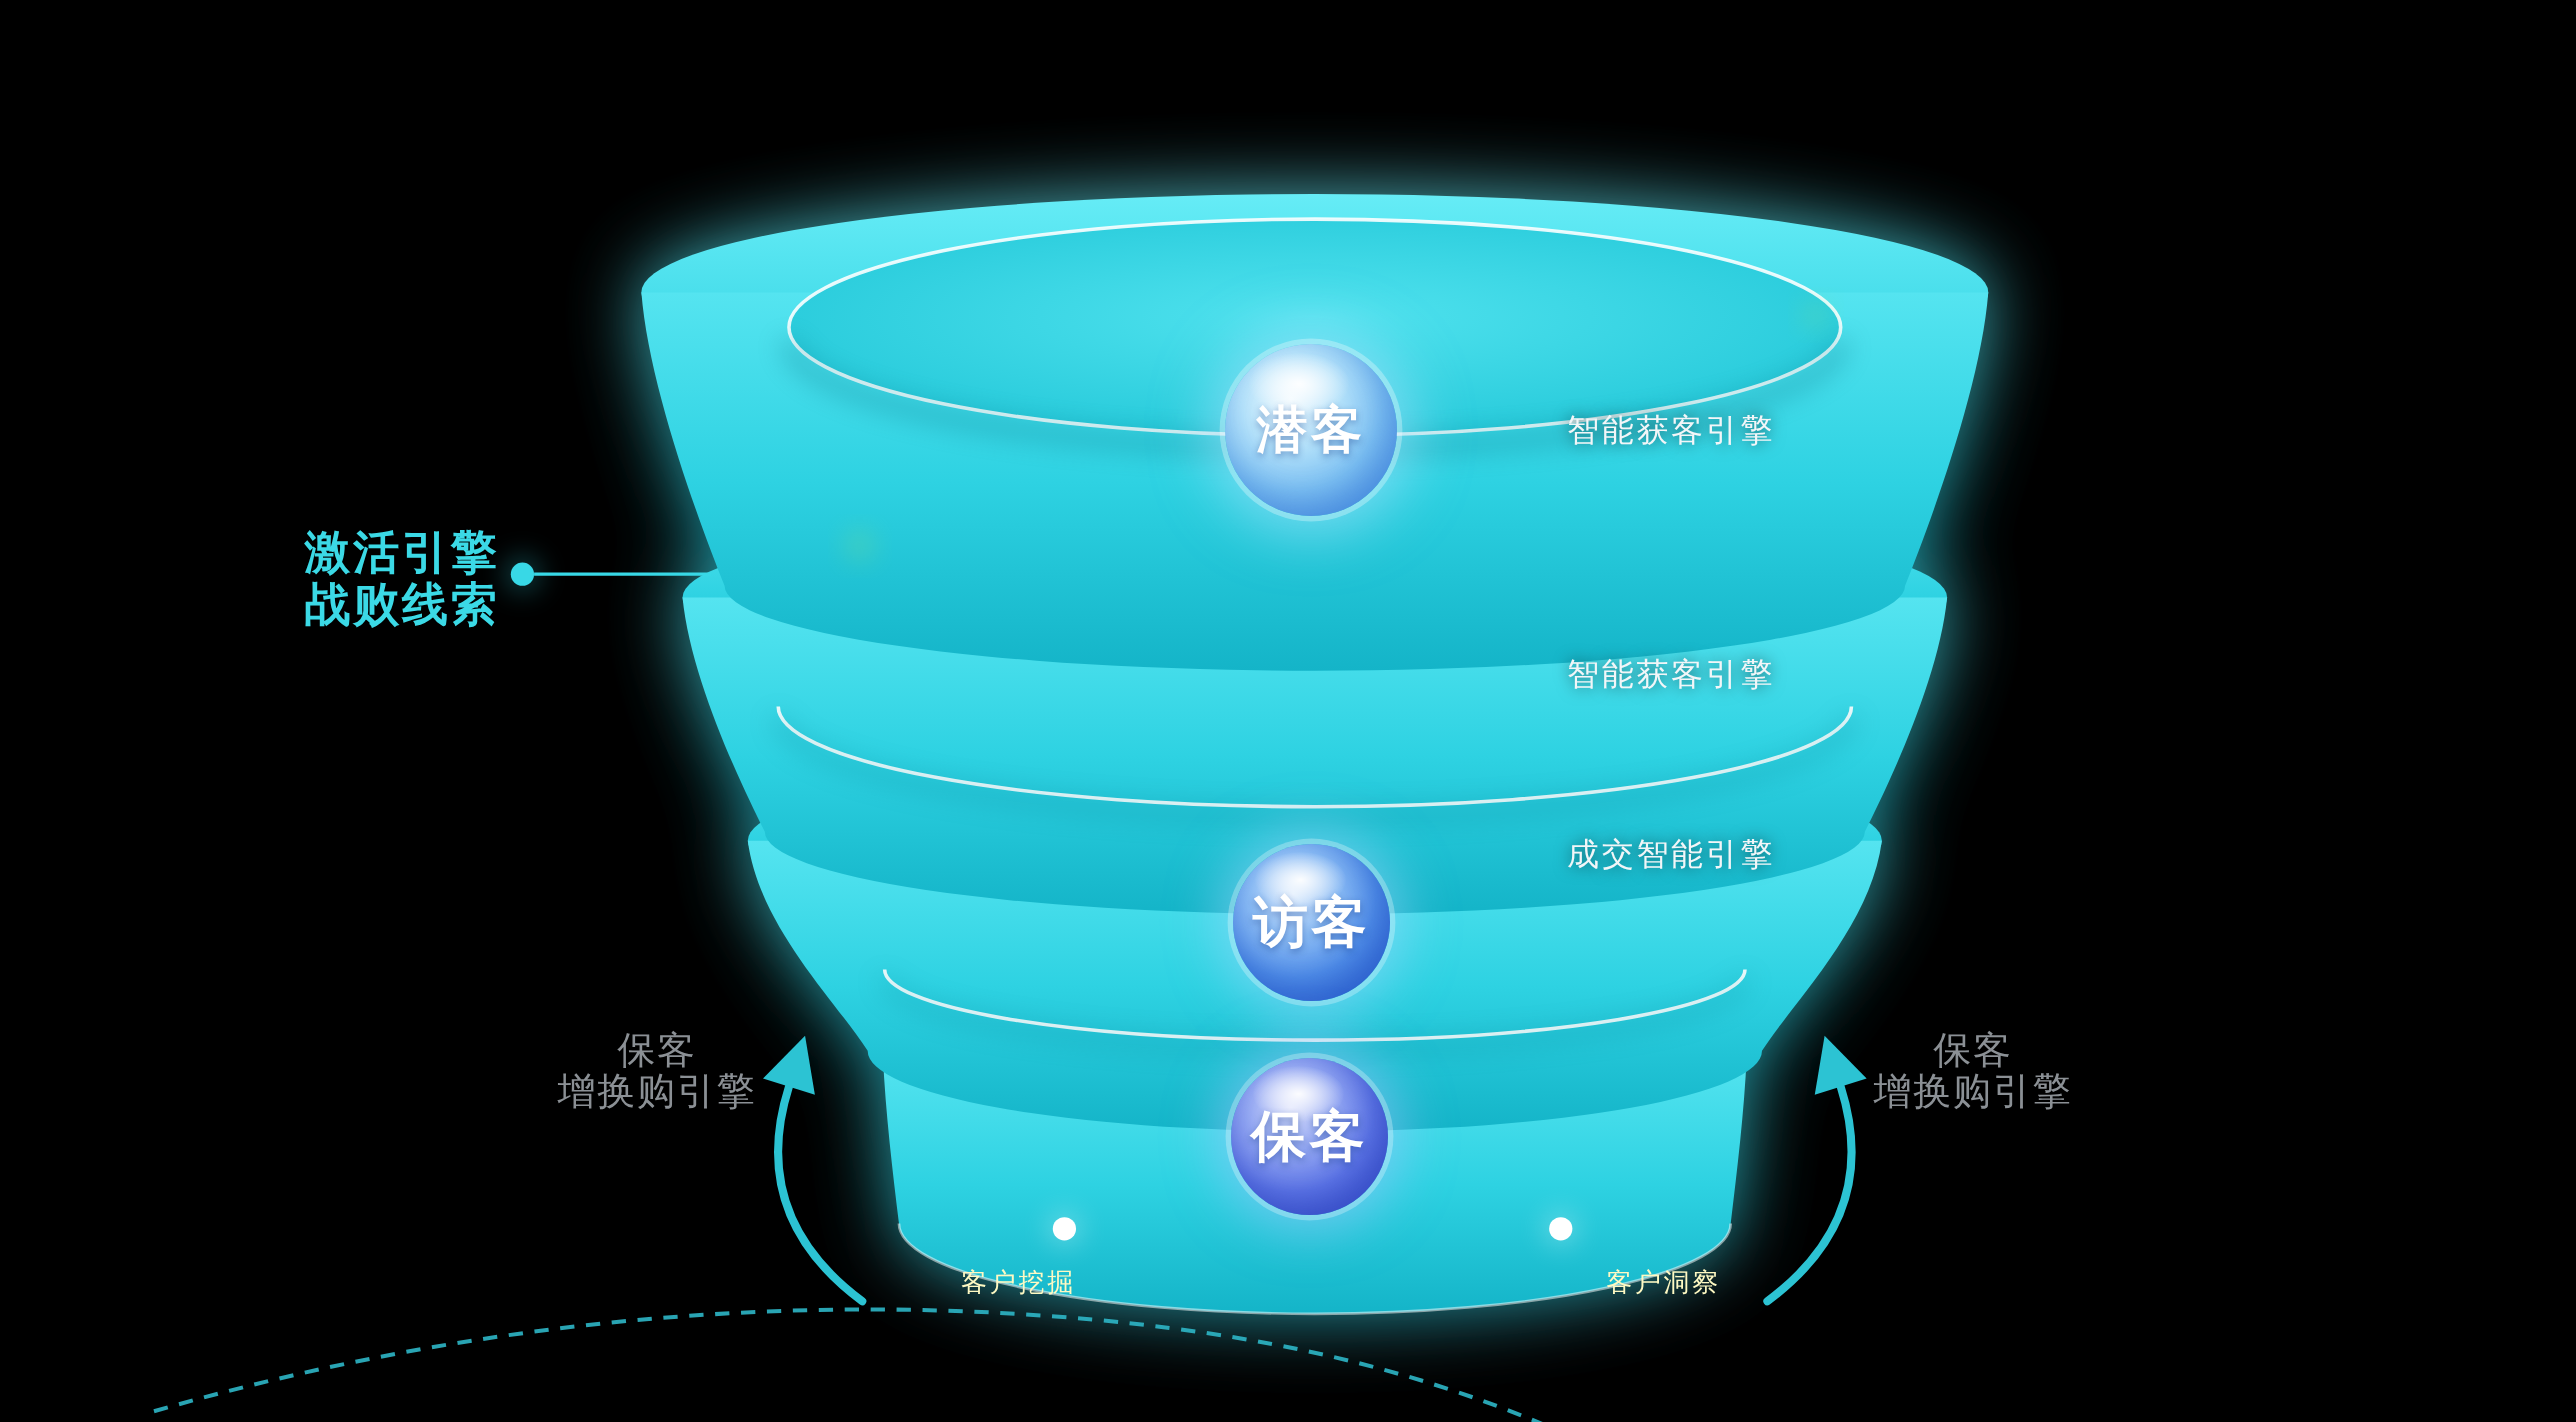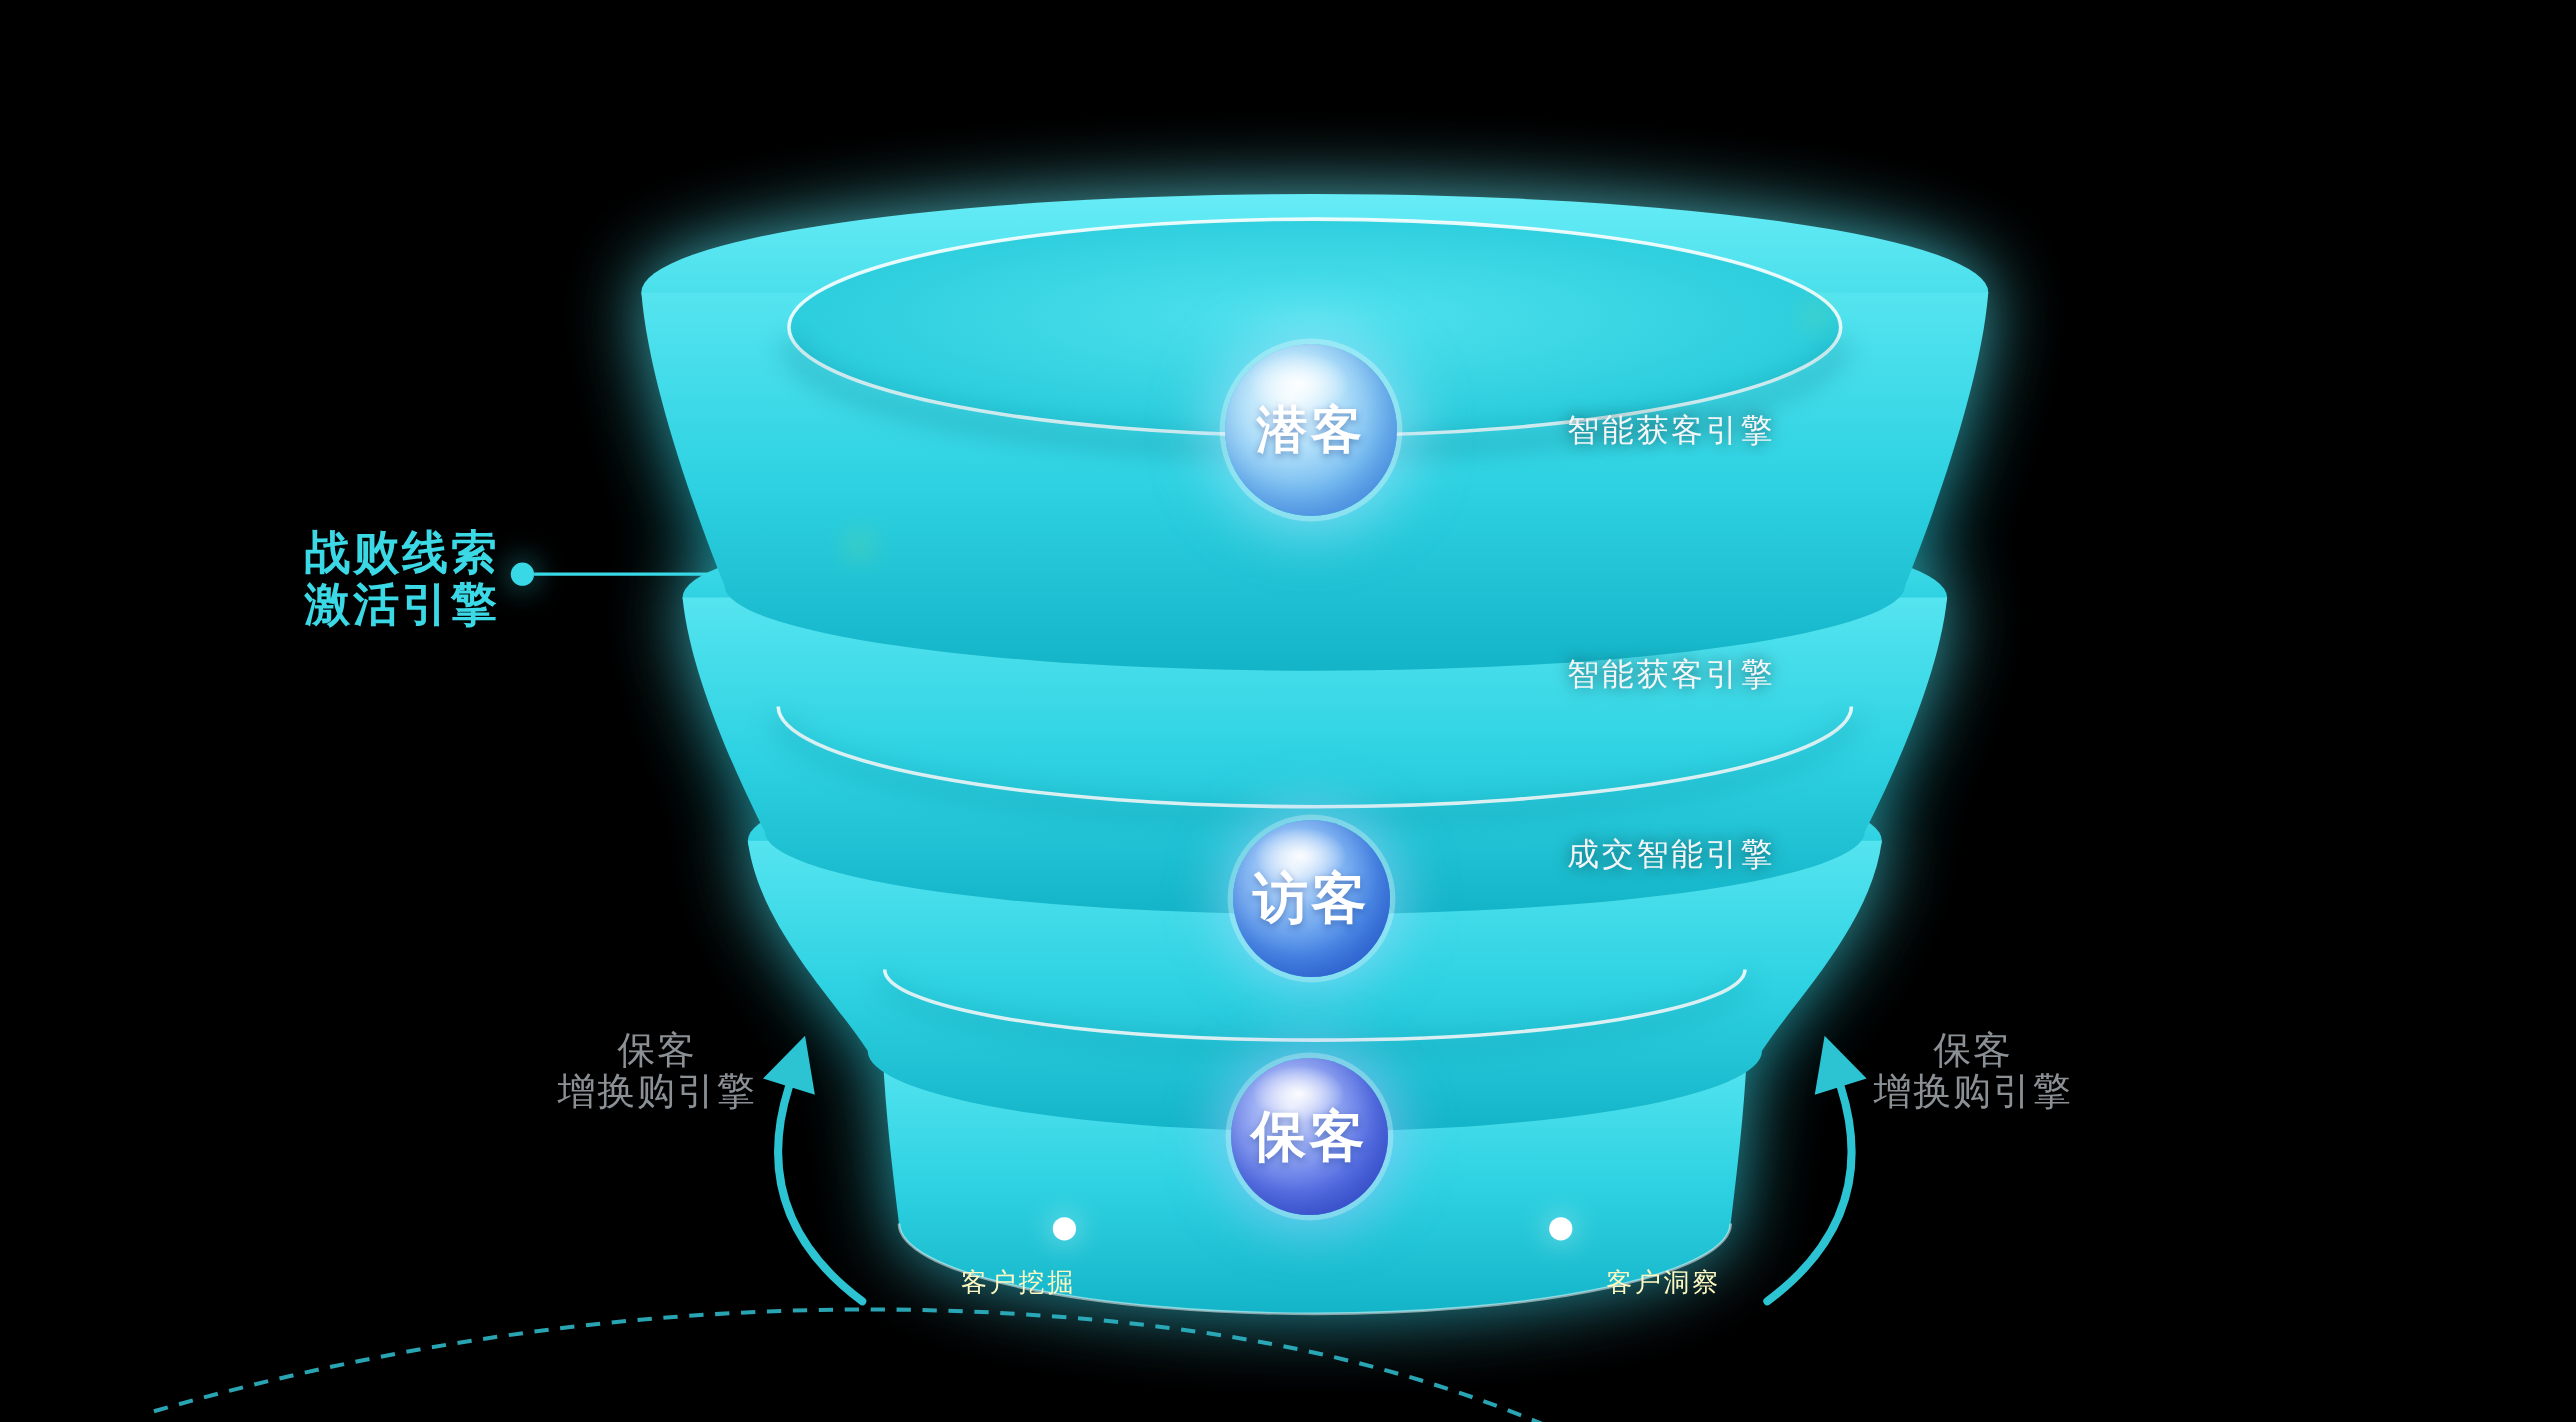--- a/index.html
+++ b/index.html
@@ -49,21 +49,21 @@
     position:relative;color:#fff;font-weight:700;letter-spacing:3.6px;
     text-shadow:0 2.7px 7.2px rgba(20,60,140,.45);font-size:55px;
   }
   .s1{width:172px;height:172px;left:1225px;top:344px;
       background:radial-gradient(circle at 38% 32%,#eef9ff 0%,#b5e2fa 30%,#7cc0f2 58%,#58a0ea 84%,#4e94e6 100%);
       box-shadow:0 0 0 5.4px rgba(255,255,255,.30),0 0 54px 18px rgba(175,228,255,.55),inset -9px -14.3px 30px rgba(40,100,200,.35);}
   .s1 .sphere-label{font-size:51px;}
   .s2{width:157px;height:157px;left:1236px;top:595px;
       background:radial-gradient(circle at 38% 32%,#e2f1fe 0%,#9ccdf7 30%,#5fa1ee 58%,#3f7ce2 86%,#3a74de 100%);
       box-shadow:0 0 0 5.4px rgba(255,255,255,.28),0 0 49px 16px rgba(170,222,255,.5),inset -9px -14.3px 29px rgba(35,90,190,.38);}
-  .s3{width:157px;height:157px;left:1233px;top:820px;
+  .s3{width:157px;height:157px;left:1233px;top:844px;
       background:radial-gradient(circle at 38% 32%,#d8e9fd 0%,#8abbf4 30%,#4f8ce8 58%,#3368da 86%,#2e61d4 100%);
       box-shadow:0 0 0 5.4px rgba(255,255,255,.28),0 0 49px 16px rgba(165,218,255,.5),inset -9px -14.3px 29px rgba(30,80,185,.4);}
   .s4{width:157px;height:157px;left:1231px;top:1058px;
       background:radial-gradient(circle at 38% 32%,#d8defc 0%,#93a7f2 30%,#5c74e6 58%,#4156d6 86%,#3b4cd0 100%);
       box-shadow:0 0 0 5.4px rgba(255,255,255,.28),0 0 49px 16px rgba(170,200,255,.5),inset -9px -14.3px 29px rgba(35,60,175,.4);}
 </style>
 </head>
 <body>
 
 <div id="stage">
@@ -153,22 +153,22 @@
     </g>
 
     <path d="M 172 1578 C 520 1478, 860 1448, 1180 1472 C 1420 1490, 1584 1534, 1724 1592" fill="none" stroke="#2db6c6" stroke-width="4.5" stroke-dasharray="16 13" opacity="0.9"></path>
   </svg>
 
   <div class="txt engine-label" style="left:1567px;top:404px;">智能获客引擎</div>
   <div class="txt engine-label" style="left:1567px;top:648px;">智能获客引擎</div>
   <div class="txt engine-label" style="left:1567px;top:828px;">成交智能引擎</div>
 
   <div class="txt callout">
+    <div>激活引擎</div>
     <div>战败线索</div>
-    <div>激活引擎</div>
   </div>
 
   <div class="txt retention retention-left">
     <div>保客</div>
     <div>增换购引擎</div>
   </div>
   <div class="txt retention retention-right">
     <div>保客</div>
     <div>增换购引擎</div>
   </div>

